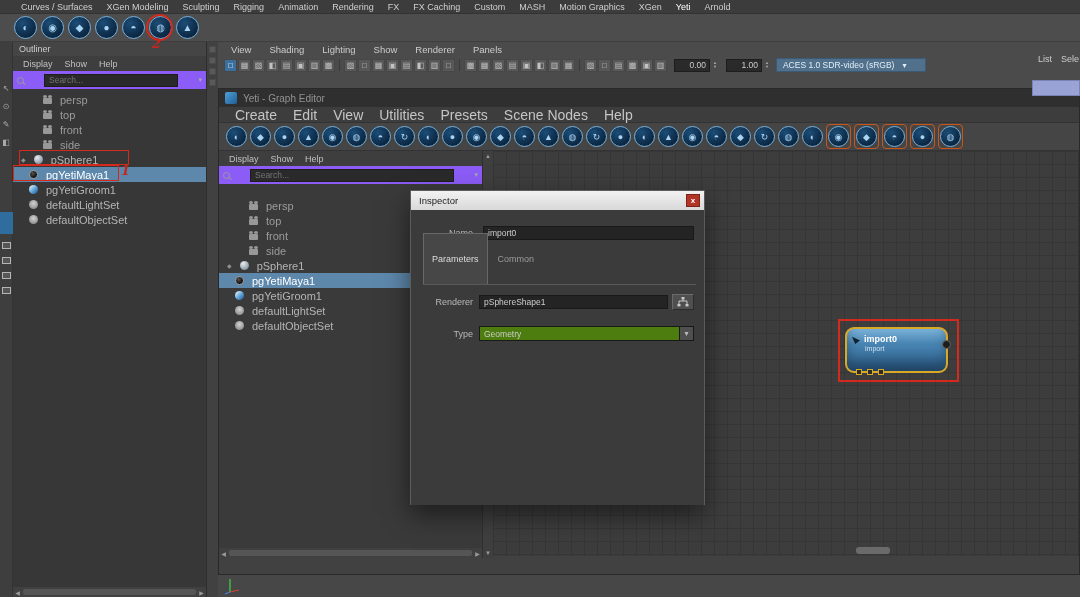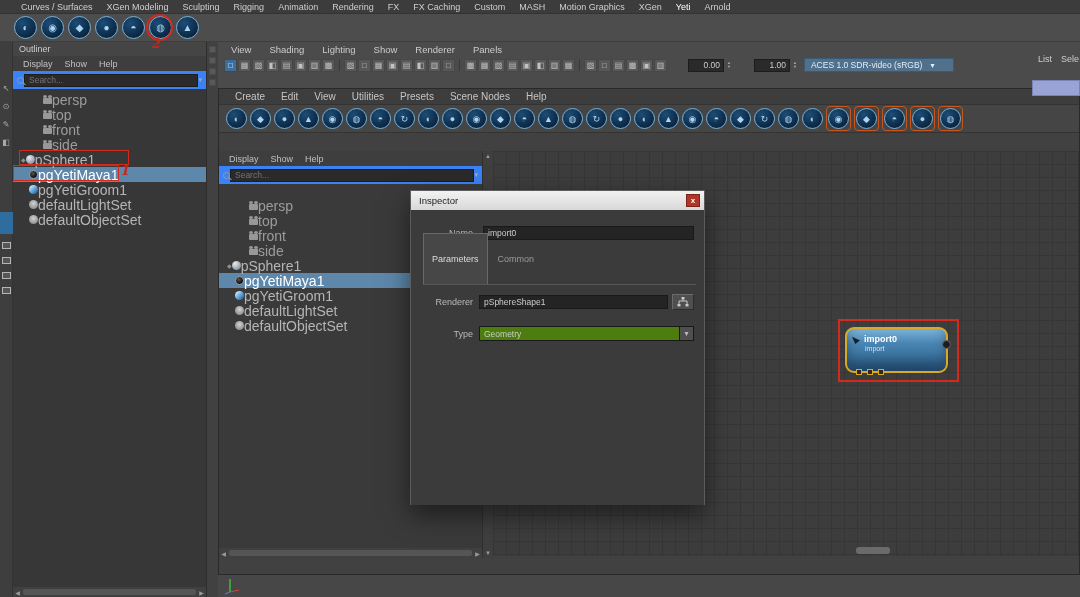--- a/index.html
+++ b/index.html
@@ -22,28 +22,28 @@
 #toolcol{position:absolute;left:0;top:42px;width:13px;height:555px;background:#3e3e3e;border-right:1px solid #333;display:flex;flex-direction:column;align-items:center;padding-top:42px;gap:8px}
 .tglyph{font-size:8px;color:#a8a8a8;line-height:10px}
 .tool-active{width:13px;height:22px;background:#2e6d9e;margin-top:56px}
 .laybox{width:9px;height:7px;border:1px solid #b5b5b5;background:#565656}
 
 
 #outliner{position:absolute;left:13px;top:42px;width:194px;height:555px;background:#373737;border-right:1px solid #2d2d2d}
 .ptitle{height:14px;background:#454545;display:flex;align-items:center;padding-left:6px;font-size:9px;color:#cccccc}
 .pmenus{height:15px;background:#3e3e3e;display:flex;align-items:center;padding-left:4px}
 .pm{padding:0 6px;font-size:9px;color:#c0c0c0}
-.searchrow{height:18px;display:flex;align-items:center;gap:0;padding:2px 4px;background:#3b82f6}
+.searchrow{height:18px;display:flex;align-items:center;gap:20px;padding:2px 4px;background:#8b5cf6}
 .i-mag{width:7px;height:7px;border:1px solid #9a9a9a;border-radius:50%;position:relative;flex:0 0 auto}
 .i-mag::after{content:"";position:absolute;width:4px;height:1px;background:#9a9a9a;transform:rotate(45deg);right:-3px;bottom:-1px}
 .searchrow input{flex:1;min-width:0;height:13px;background:#2a2a2a;border:1px solid #1d1d1d;color:#b8b8b8;font-size:8.5px;padding:0 4px;font-family:"Liberation Sans",sans-serif}
 .ddbtn{font-size:7px;color:#aaaaaa;flex:0 0 auto}
 .ddbtn::after{content:"▾"}
 .tree{padding-top:3px}
-.trow{height:15px;display:flex;align-items:center;gap:0;padding-left:16px;font-size:14px;color:#b5b5b5;white-space:nowrap}
+.trow{height:15px;display:flex;align-items:center;gap:8px;padding-left:16px;font-size:11px;color:#b5b5b5;white-space:nowrap}
 .trow.deep{padding-left:30px;color:#9c9c9c}
 .trow.sel{background:#5d87ab;color:#ffffff}
 .exp{flex:0 0 auto;font-size:6px;color:#909090}
 .exp::before{content:"◆"}
 .ti{flex:0 0 auto;display:inline-block}
 .i-cam{position:relative;width:9px;height:6px;background:#989898;border-radius:1px;margin-top:2px}
 .i-cam::before{content:"";position:absolute;top:-3px;left:0;width:4px;height:3px;background:#989898;border-radius:50%;box-shadow:5px 0 0 #989898}
 .i-sphere{width:9px;height:9px;border-radius:50%;background:radial-gradient(circle at 35% 30%,#ececec,#9aa7b5 60%,#5a6a7a)}
 .i-yeti{width:9px;height:9px;border-radius:50%;background:radial-gradient(circle at 40% 35%,#555555,#0a0a0a 70%);border:1px solid #999999}
 .i-groom{width:9px;height:9px;border-radius:50%;background:linear-gradient(135deg,#ffffff 0%,#66aadd 50%,#1a4e8a 100%)}
@@ -61,37 +61,37 @@
 
 #vptop{position:absolute;left:218px;top:42px;width:862px;height:46px;background:#4b4b4b}
 .vpmenus{display:flex;gap:4px;padding:2px 0 0 6px}
 .vpm{padding:0 7px;font-size:9.5px;color:#cccccc}
 .vpicons{display:flex;align-items:center;gap:1px;padding:3px 0 0 6px}
 .vicon{width:13px;height:13px;background:#585858;border:1px solid #474747;color:#c2c2c2;font-size:8px;display:flex;align-items:center;justify-content:center;flex:0 0 auto}
 .vicon.first{background:#3a6f9e;color:#eaf4fc}
 .v0::after{content:"▤"}.v1::after{content:"▦"}.v2::after{content:"▧"}.v3::after{content:"□"}
 .v4::after{content:"◧"}.v5::after{content:"▣"}.v6::after{content:"▥"}.v7::after{content:"▩"}
 .vsep{width:1px;height:12px;background:#3a3a3a;margin:0 3px;flex:0 0 auto}
-.numfield{width:36px;height:13px;background:#2a2a2a;border:1px solid #1d1d1d;color:#cccccc;font-size:8.5px;display:flex;align-items:center;justify-content:flex-end;padding:0 3px;margin-left:20px;flex:0 0 auto}
+.numfield{width:36px;height:13px;background:#2a2a2a;border:1px solid #1d1d1d;color:#cccccc;font-size:8.5px;display:flex;align-items:center;justify-content:flex-end;padding:0 3px;margin-left:6px;flex:0 0 auto}
 .spin{display:flex;flex-direction:column;justify-content:center;margin:0 2px;flex:0 0 auto}
 .spin::before{content:"▲";font-size:4px;line-height:4px;color:#aaaaaa}
 .spin::after{content:"▼";font-size:4px;line-height:4px;color:#aaaaaa}
 .csdd{height:14px;min-width:150px;background:#51708c;border:1px solid #3a5a75;color:#e3edf6;font-size:8.5px;display:flex;align-items:center;gap:8px;padding:0 6px;margin-left:4px;flex:0 0 auto}
 .ddarrow::after{content:"▾";font-size:8px;color:inherit}
 #tab-list{position:absolute;left:1038px;top:54px;font-size:9px;color:#cccccc}
 #tab-sele{position:absolute;left:1061px;top:54px;font-size:9px;color:#cccccc}
 #bgwin{position:absolute;left:1032px;top:80px;width:48px;height:16px;background:#9aa3d6;border:1px solid #7a83b6;z-index:4}
 
 
 #gwin{position:absolute;left:218px;top:88px;width:862px;height:487px;background:#414141;border:1px solid #292929;z-index:3}
 .gtitle{height:18px;background:#2f2f2f;display:flex;align-items:center;gap:6px;padding-left:6px}
 .gtitle .wicon{width:12px;height:12px;border-radius:2px;background:linear-gradient(135deg,#4fa0d8,#1f5f96);flex:0 0 auto}
 .gtitle .ttext{font-size:10px;color:#929292}
 .gmenus{height:16px;background:#3d3d3d;display:flex;align-items:center;padding-left:8px;border-bottom:1px solid #333333}
-.gm{padding:0 8px;font-size:10px;color:#c5c5c5;white-space:nowrap}
+.gm{padding:0 8px;font-size:14px;color:#c5c5c5;white-space:nowrap}
 .gicons{height:28px;background:#454545;display:flex;align-items:center;gap:3px;padding-left:7px;border-bottom:1px solid #333333}
 .obox{border:1px solid #c8551c;border-radius:4px;padding:1px;display:flex;flex:0 0 auto}
 #gpanel{position:absolute;left:0;top:62px;width:264px;height:407px;background:#3a3a3a;border-right:1px solid #303030}
 #gpanel .tree{padding-top:14px}
 #gvscroll{position:absolute;left:264px;top:62px;width:10px;height:407px;background:#3f3f3f;display:flex;flex-direction:column;justify-content:space-between;align-items:center;padding:2px 0}
 .va{font-size:6px;color:#9a9a9a}
 .va.u::after{content:"▲"}
 .va.d::after{content:"▼"}
 #garea{position:absolute;left:274px;top:62px;right:0;bottom:18px;background-color:#3d3d3d;background-image:linear-gradient(to right,#363636 1px,transparent 1px),linear-gradient(to bottom,#363636 1px,transparent 1px);background-size:13px 13px}
 #gstatus{position:absolute;left:0;right:0;bottom:0;height:18px;background:#454545;border-top:1px solid #333333;display:flex;align-items:center;padding-left:282px;font-size:9px;color:#bdbdbd}
@@ -305,20 +305,24 @@
         <span class="ddarrow"></span>
       </div>
     </div>
   </div>
 
   <span id="tab-list">List</span>
   <span id="tab-sele">Sele</span>
   <div id="bgwin"></div>
 
   <div id="gwin">
+    <div class="gtitle">
+      <span class="wicon"></span>
+      <span class="ttext">Yeti - Graph Editor</span>
+    </div>
     <div class="gmenus">
       <span class="gm">Create</span>
       <span class="gm">Edit</span>
       <span class="gm">View</span>
       <span class="gm">Utilities</span>
       <span class="gm">Presets</span>
       <span class="gm">Scene Nodes</span>
       <span class="gm">Help</span>
     </div>
     <div class="gicons">

